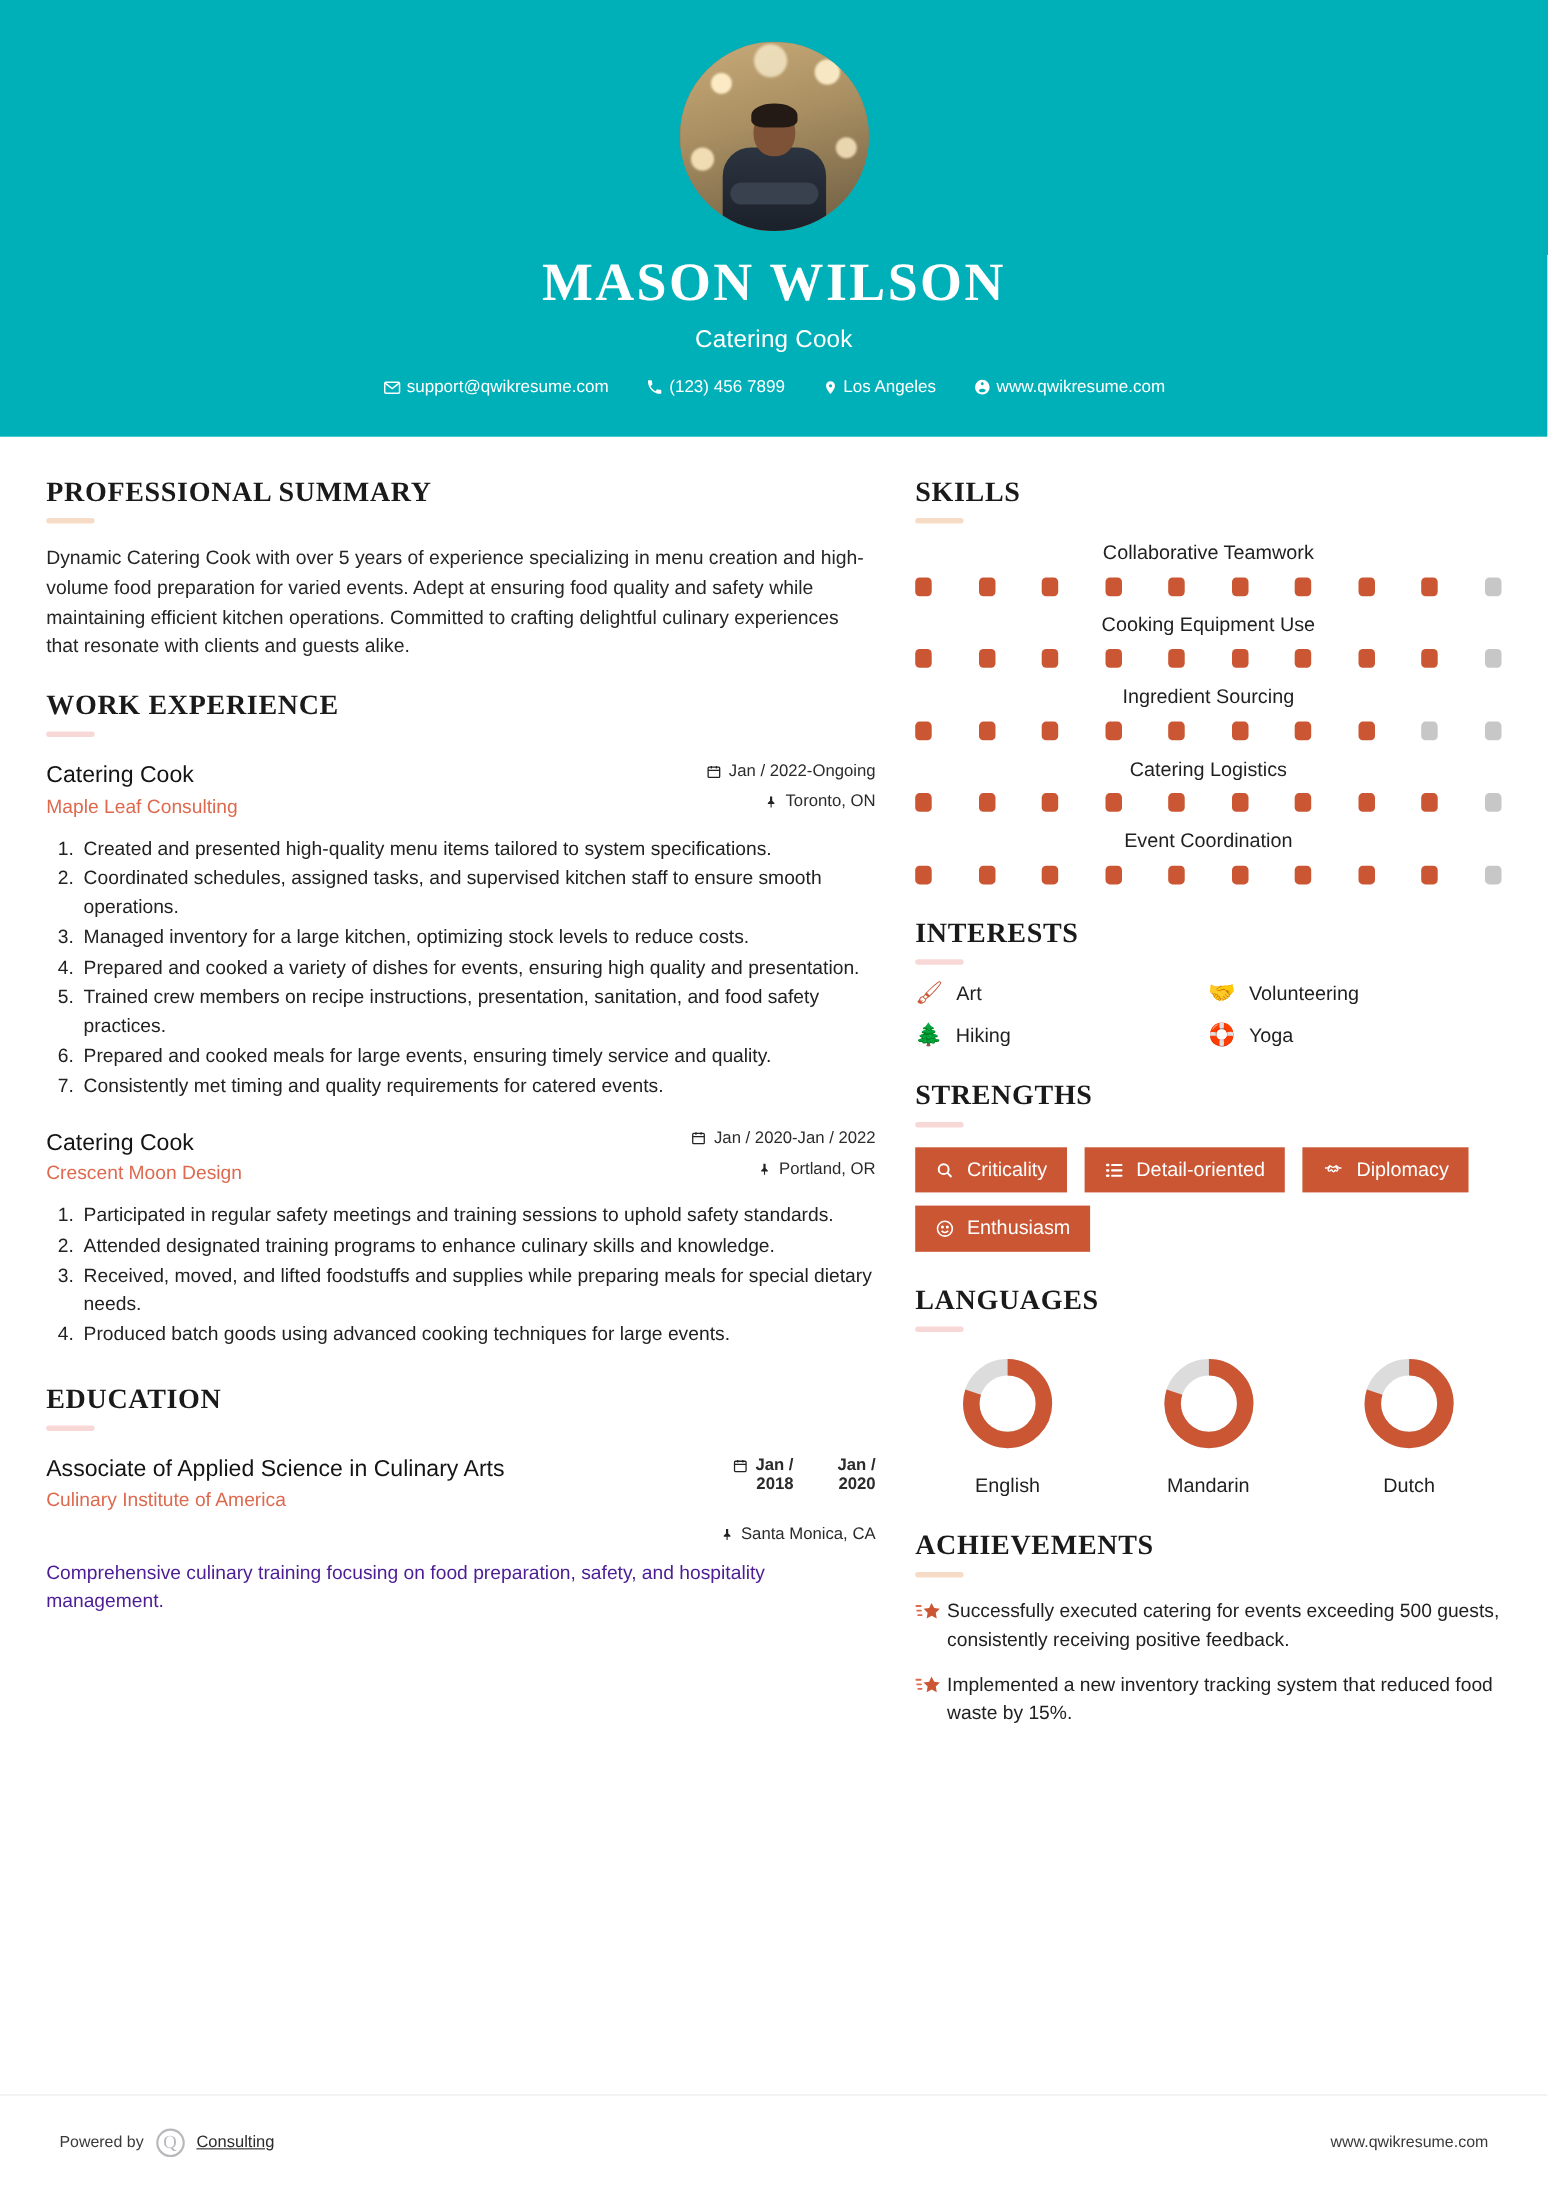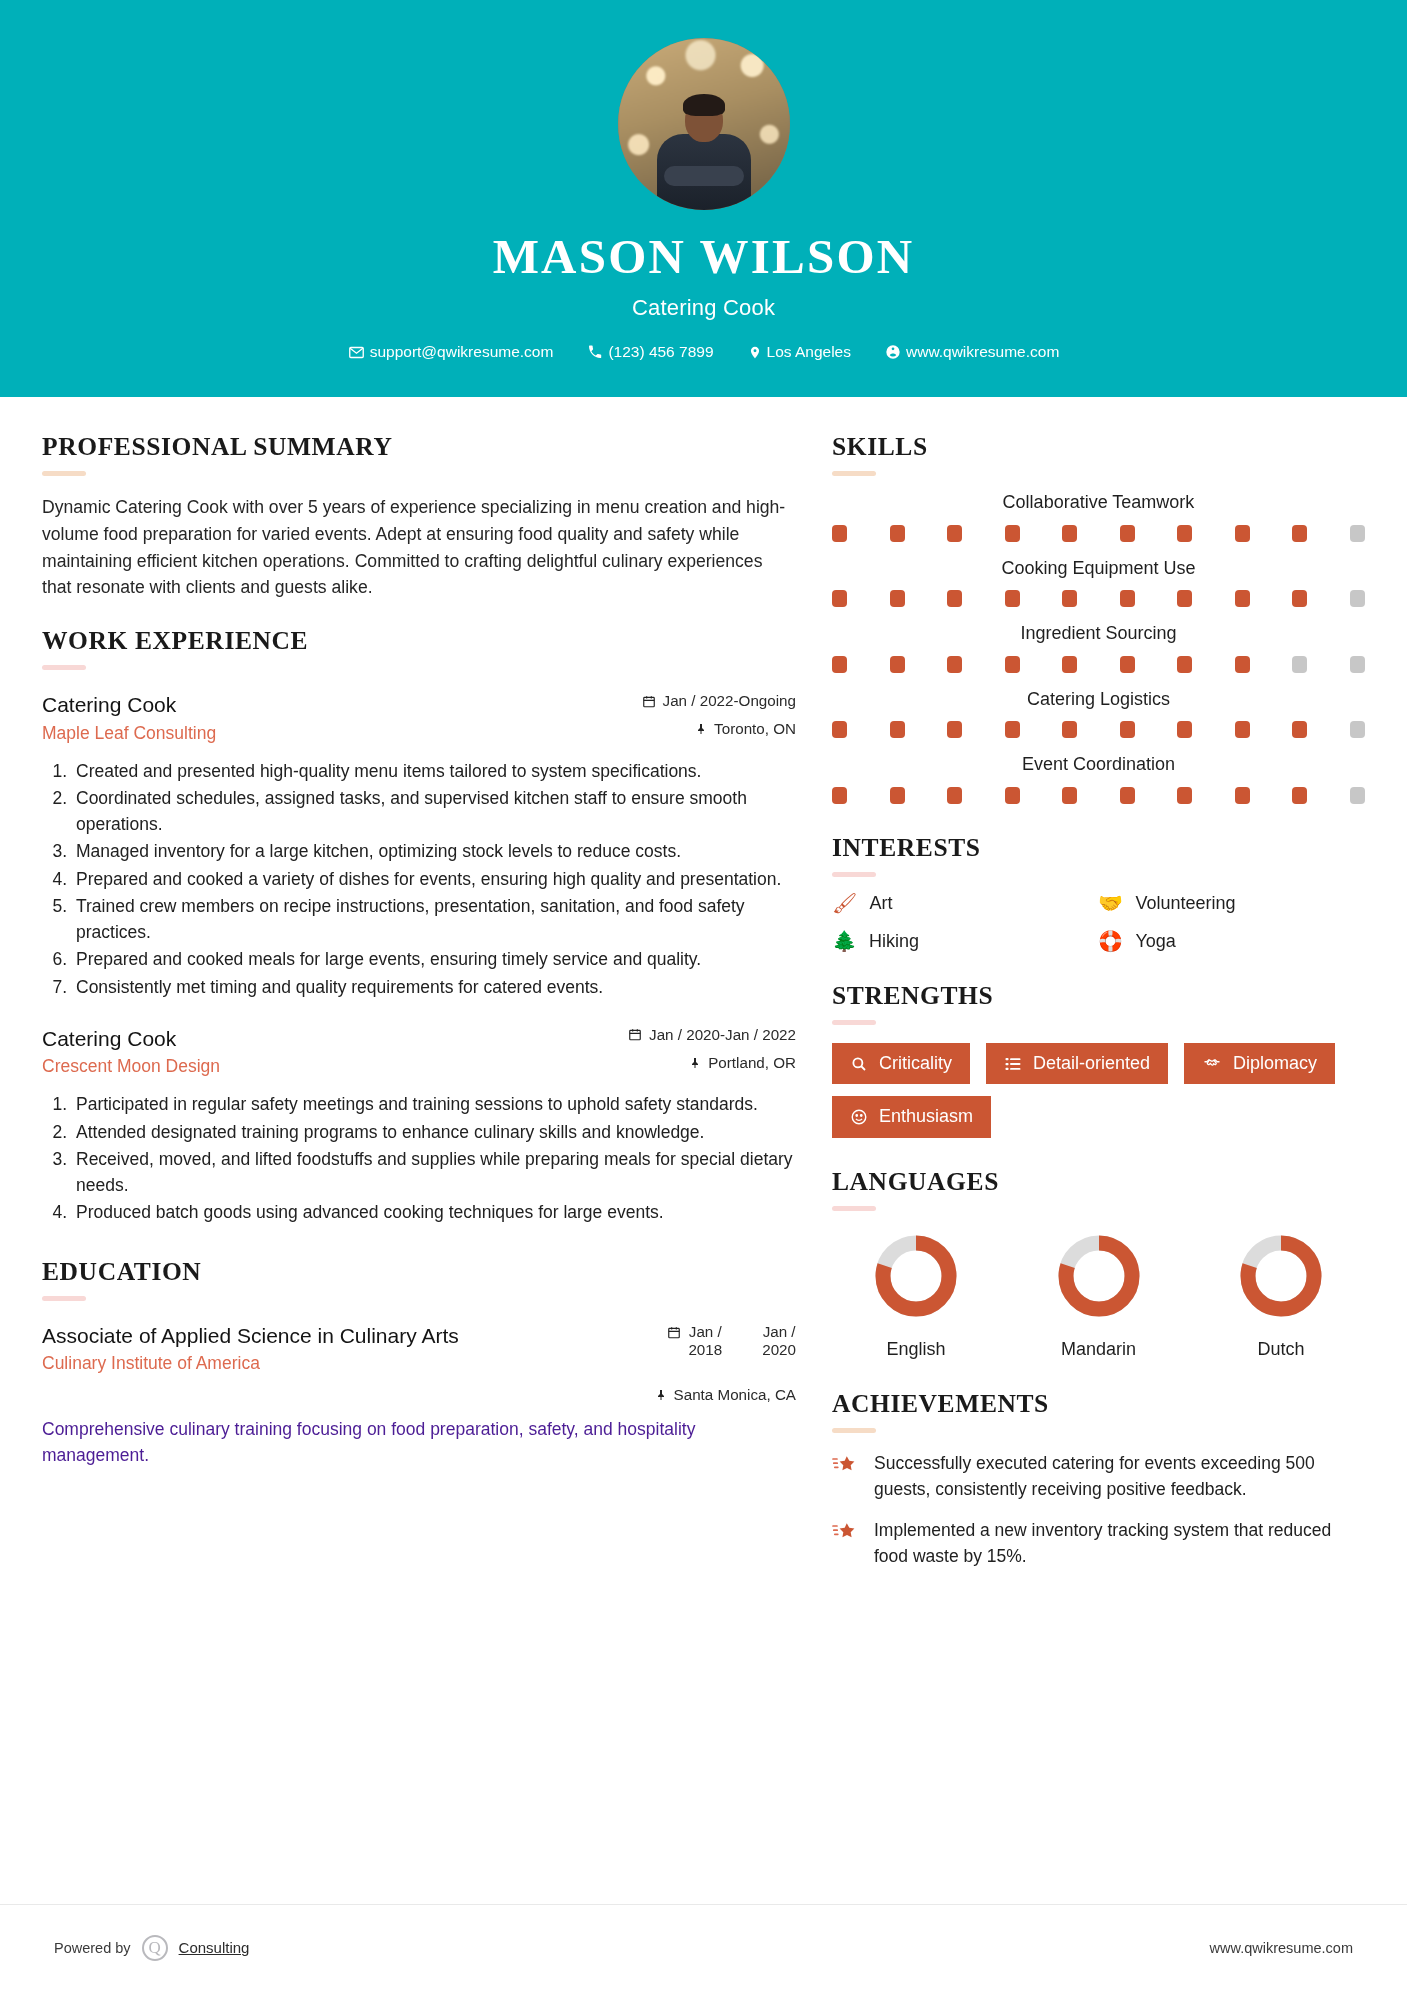--- a/index.html
+++ b/index.html
@@ -197,21 +197,21 @@
   .meta-line svg { display: block; flex: none; }
   .edu-dates {
     display: flex;
     align-items: flex-start;
     gap: 7px;
     justify-content: flex-end;
     font-size: 15.2px;
     color: #2b2b2b;
     line-height: 1.22;
   }
-  .edu-dates .d { text-align: center; }
+  .edu-dates .d { text-align: right; font-weight: bold; }
   .edu-dates .gap { width: 26px; }
 
   ol.bullets {
     margin-top: 13px;
     padding-left: 30px;
     font-size: 17.5px;
     line-height: 1.5;
     color: #212121;
   }
   ol.bullets li { margin-bottom: 1px; padding-left: 4px; }
@@ -290,21 +290,21 @@
     width: 86px; height: 86px;
     margin: 0 auto;
   }
   .lang-name {
     margin-top: 16px;
     font-size: 18px;
     color: #1f1f1f;
   }
 
   
-  .ach { margin-top: 18px; display: flex; gap: 16px; align-items: flex-start; }
+  .ach { margin-top: 18px; display: flex; gap: 3px; align-items: flex-start; }
   .ach + .ach { margin-top: 16px; }
   .ach .star { flex: none; margin-top: 3px; }
   .ach .txt {
     font-size: 17.5px;
     line-height: 1.46;
     color: #212121;
   }
 
   
   .footer {

